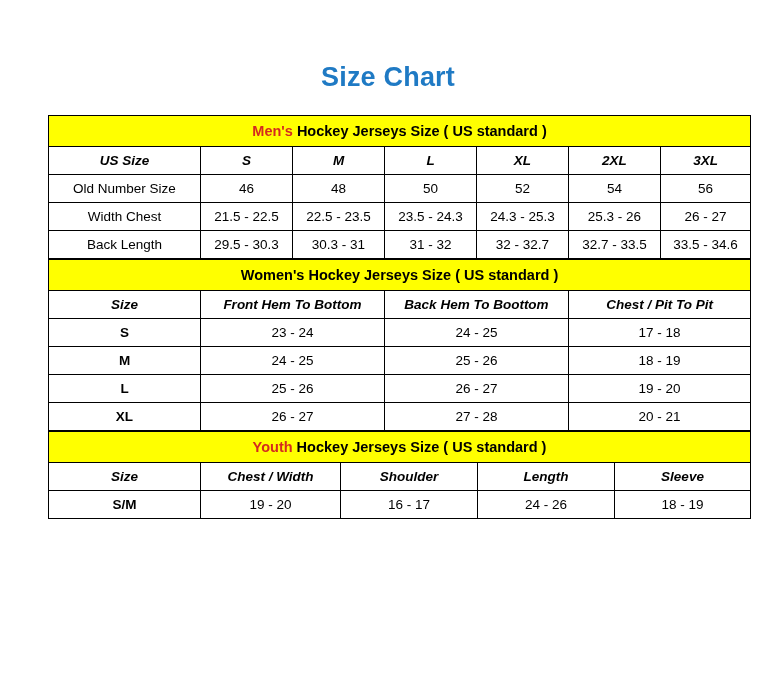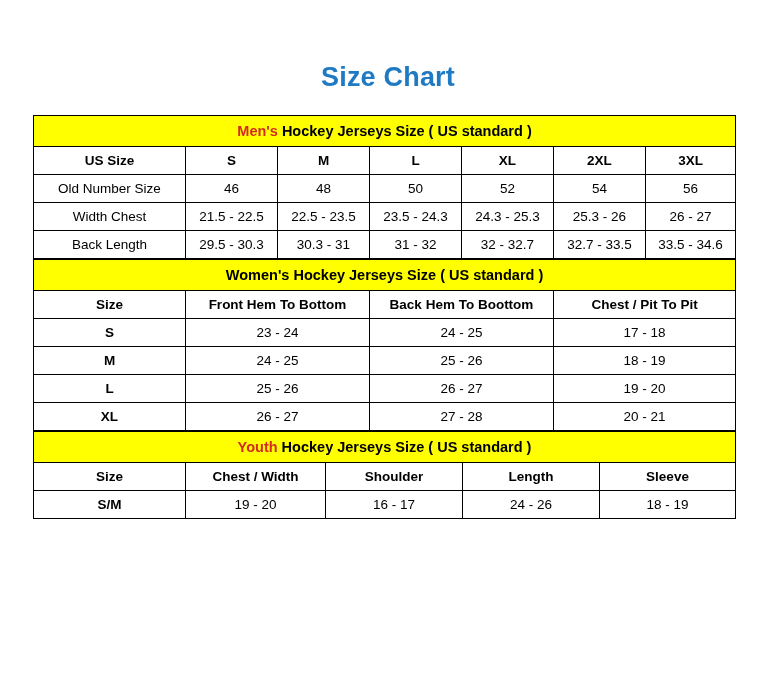--- a/index.html
+++ b/index.html
@@ -21,21 +21,21 @@
   }
   .title {
     text-align: center;
     color: #1f7ac4;
     font-size: 27px;
     font-weight: bold;
     padding-top: 62px;
     letter-spacing: 0.2px;
   }
   .tables-wrap {
-    margin: 22px 37px 0 33px;
+    margin: 22px 37px 0 48px;
   }
   table {
     border-collapse: collapse;
     width: 702px;
     table-layout: fixed;
   }
   td, th {
     border: 1px solid #000000;
     font-size: 13.5px;
     text-align: center;
@@ -48,20 +48,21 @@
     background: #ffff00;
     font-weight: bold;
     font-size: 14.5px;
     height: 30px;
   }
   .banner .accent-men { color: #d42b1f; }
   .banner .accent-women { color: #000000; }
   .banner .accent-youth { color: #d42b1f; }
   .hdr {
     font-weight: bold;
+    font-style: italic;
   }
   .rowlabel {
     font-weight: normal;
   }
   .boldcell {
     font-weight: bold;
   }
 </style>
 </head>
 <body>

